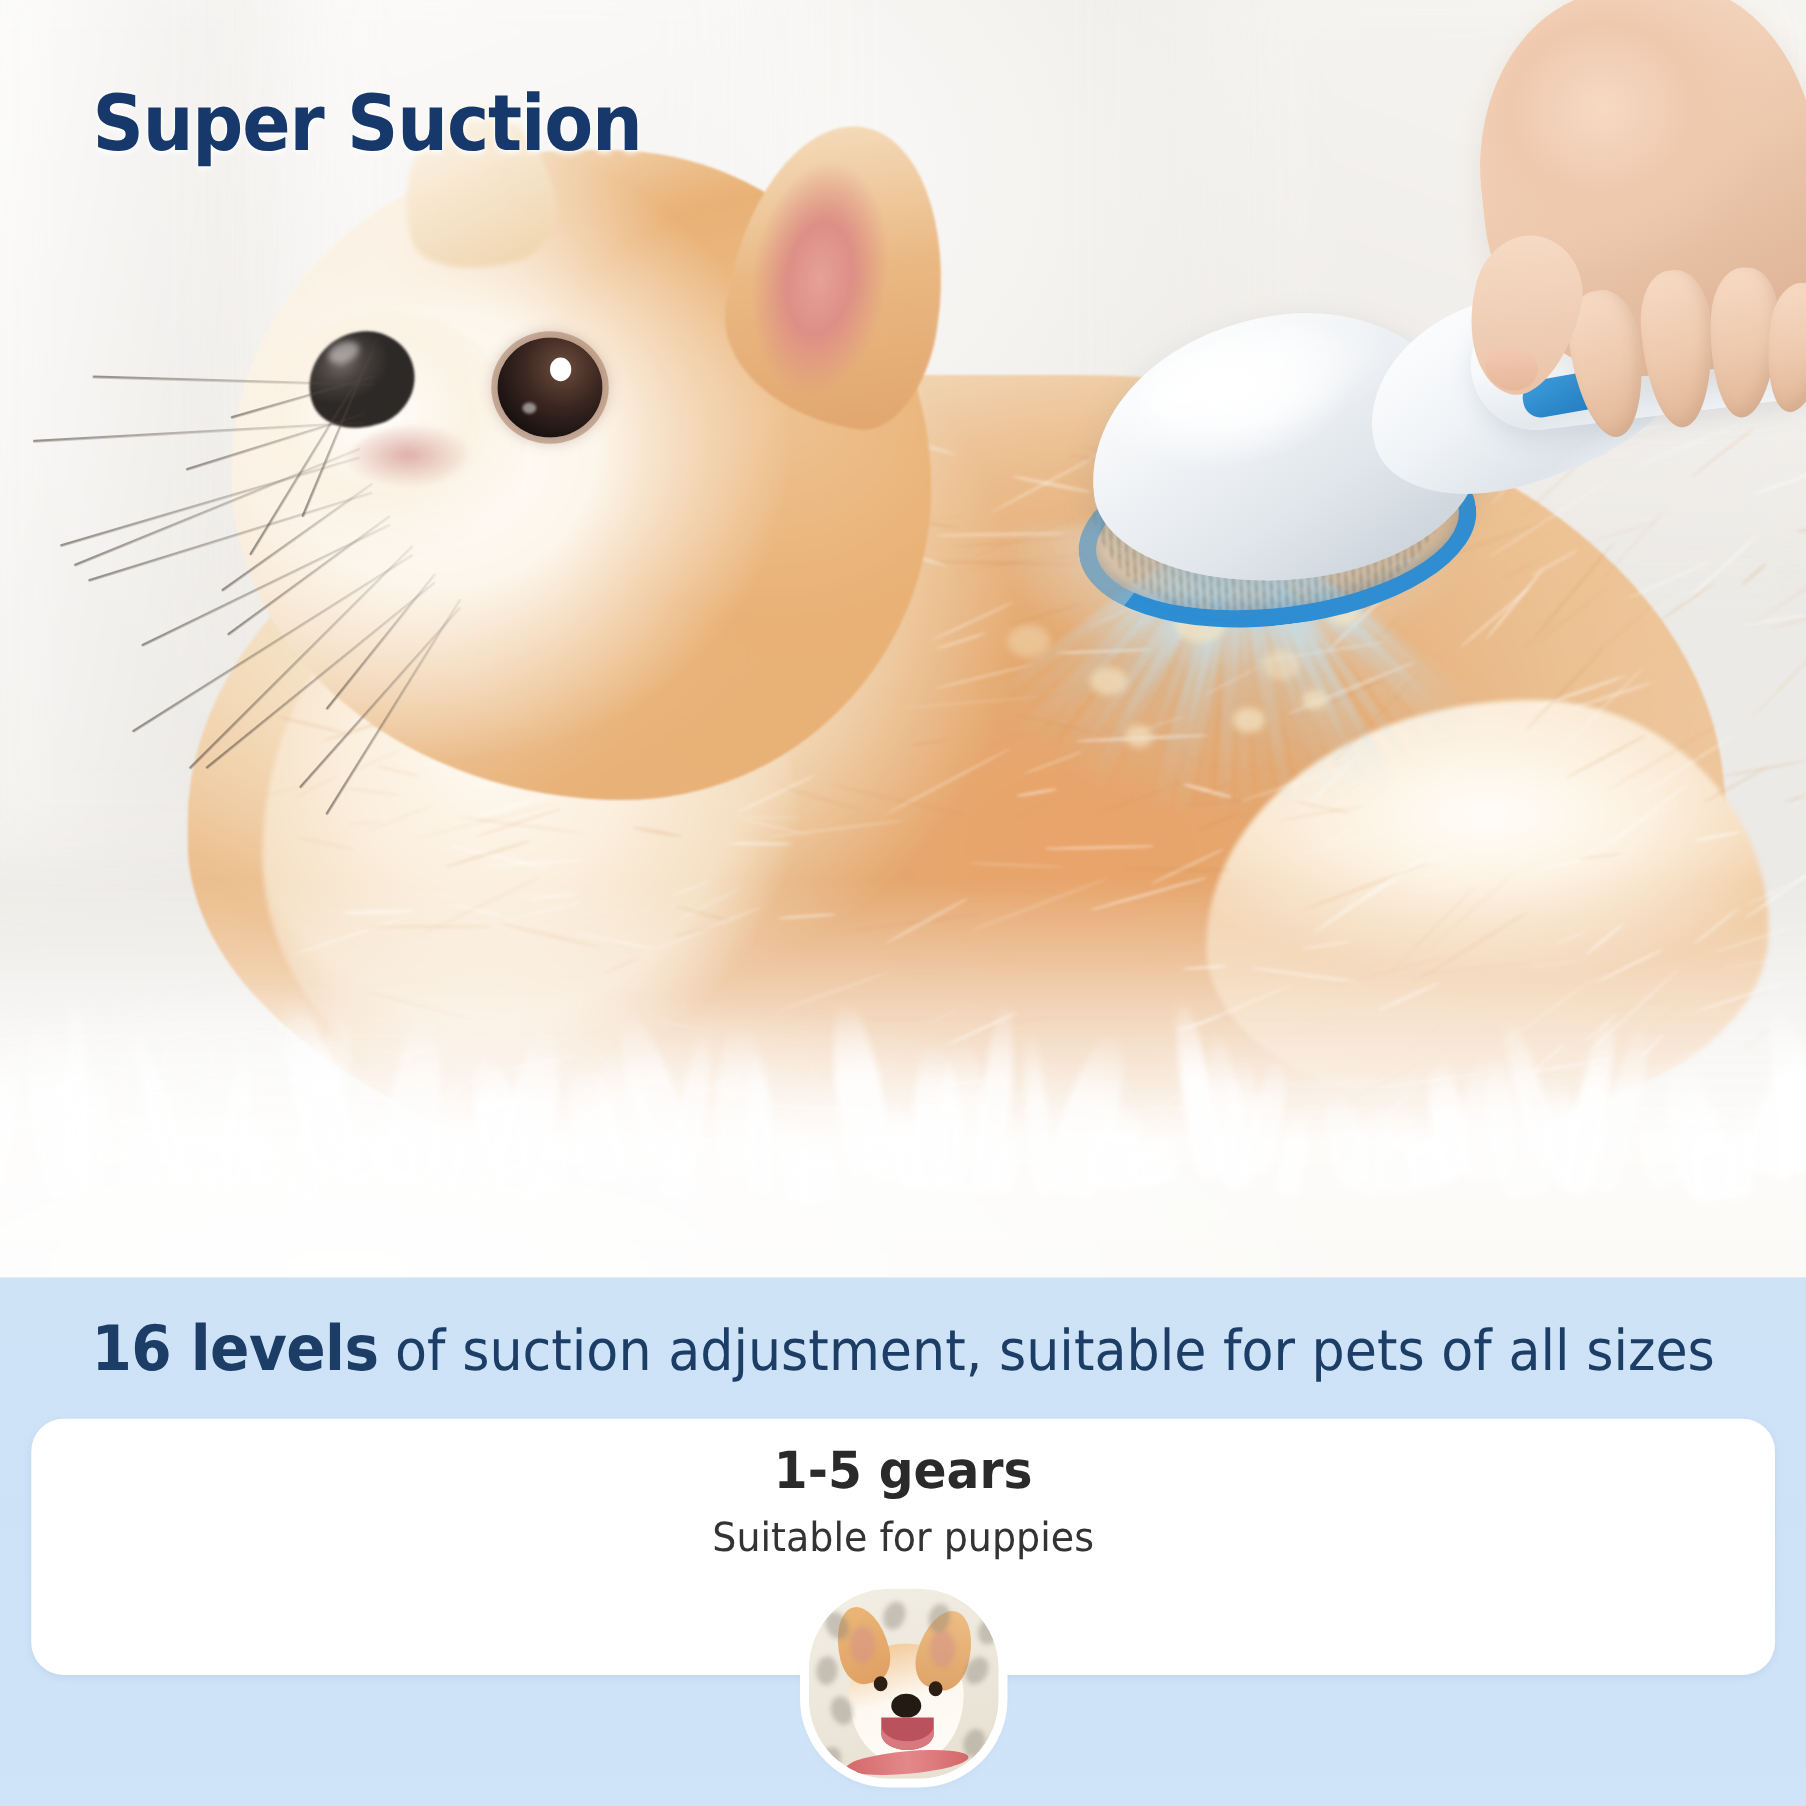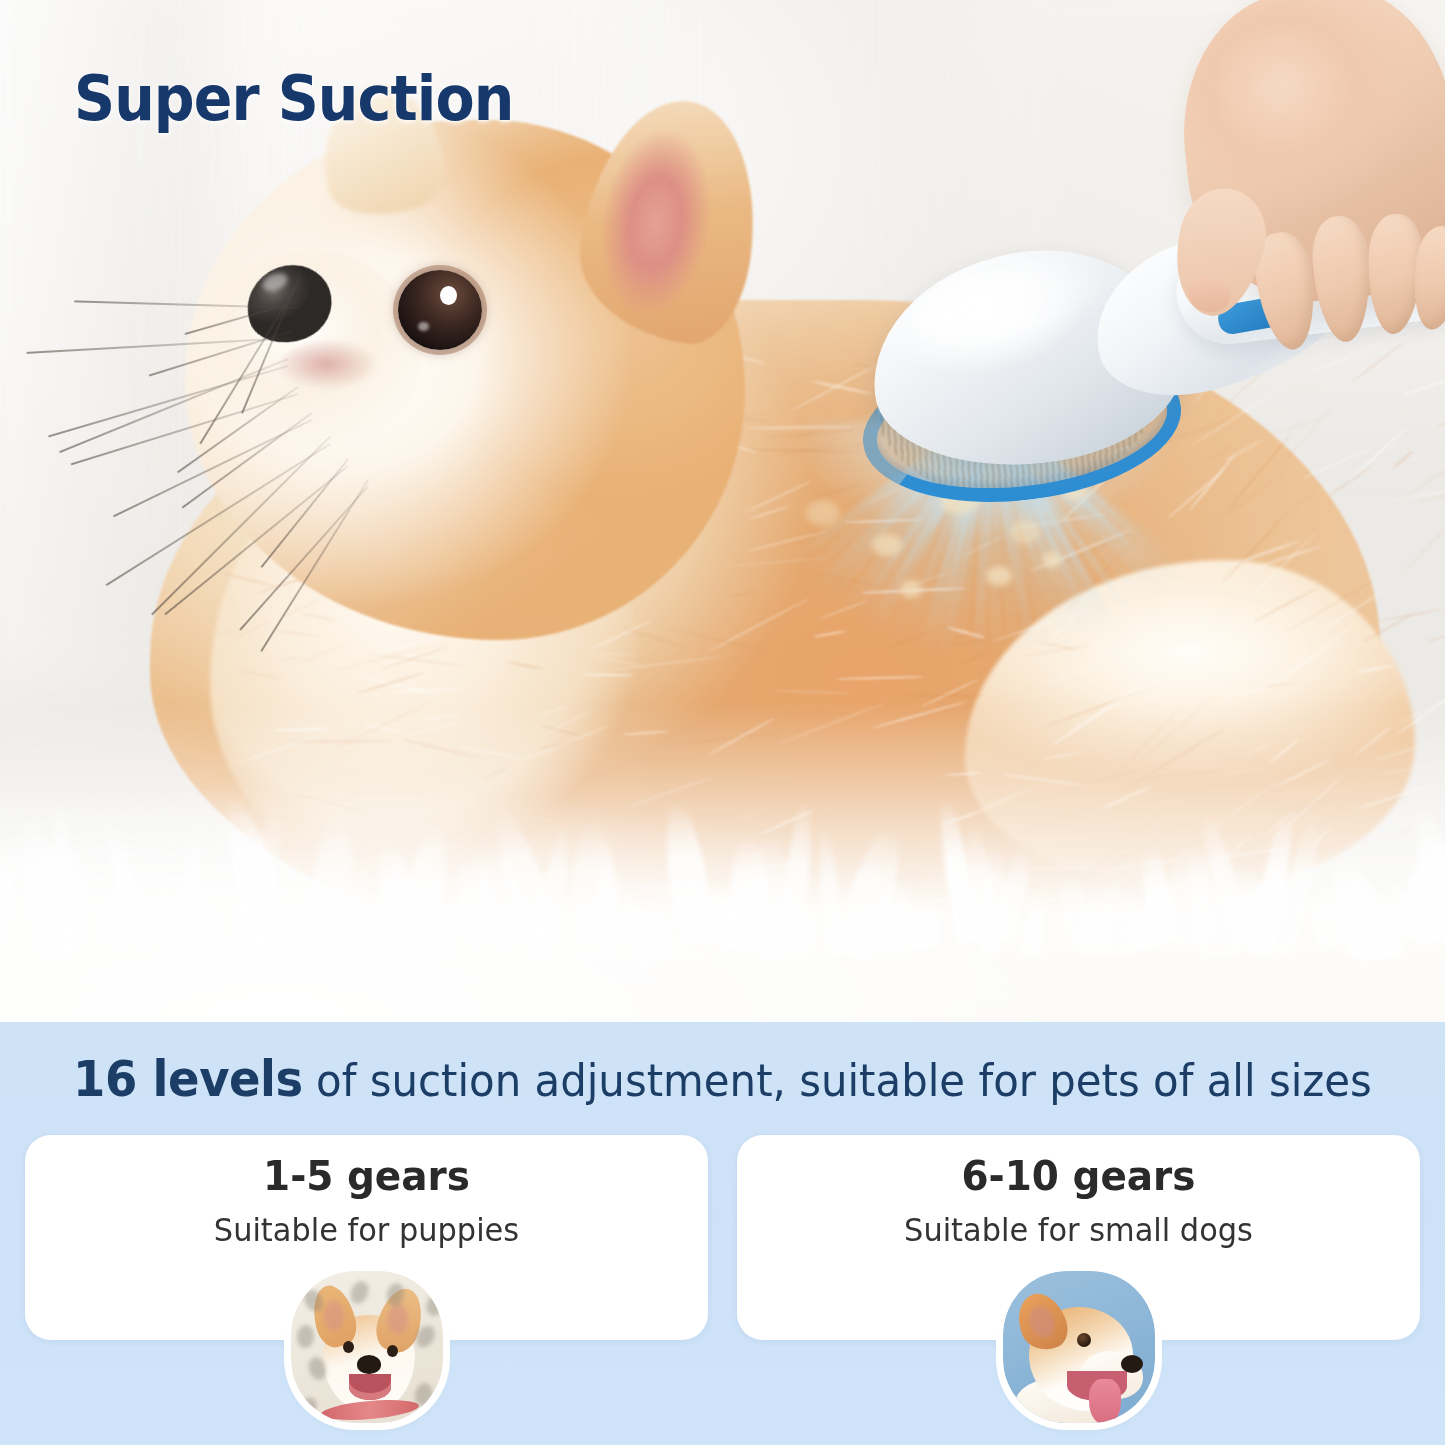--- a/index.html
+++ b/index.html
@@ -903,33 +903,16 @@
             <div class="spot" style="left: 18px; top: 86px; transform: rotate(-17.9952deg);"></div>
             <div class="spot" style="left: 8px; top: 126px; transform: rotate(28.5028deg);"></div>
             <div class="spot" style="left: 124px; top: 112px; transform: rotate(15.4352deg);"></div>
             <div class="spot" style="left: 60px; top: 10px; transform: rotate(20.7011deg);"></div>
             <div class="spot" style="left: 136px; top: 22px; transform: rotate(21.9592deg);"></div>
             <div class="spot" style="left: 6px; top: 54px; transform: rotate(4.94797deg);"></div>
           </div>
       </div>
     </div>
 
-    <div class="card">
-      <div class="card-title">6-10 gears</div>
-      <div class="card-sub">Suitable for small dogs</div>
-      <div class="avatar">
-        <div class="avatar-inner av2">
-          <div class="body2"></div>
-          <div class="head2"></div>
-          <div class="snout"></div>
-          <div class="ear2a"></div>
-            <div class="ear2in"></div>
-          <div class="jaw"></div>
-          <div class="tongue"></div>
-          <div class="eye2"></div>
-          <div class="nose2"></div>
-        </div>
-      </div>
-    </div>
 
 
   </div>
 </div>
 
 </body></html>

